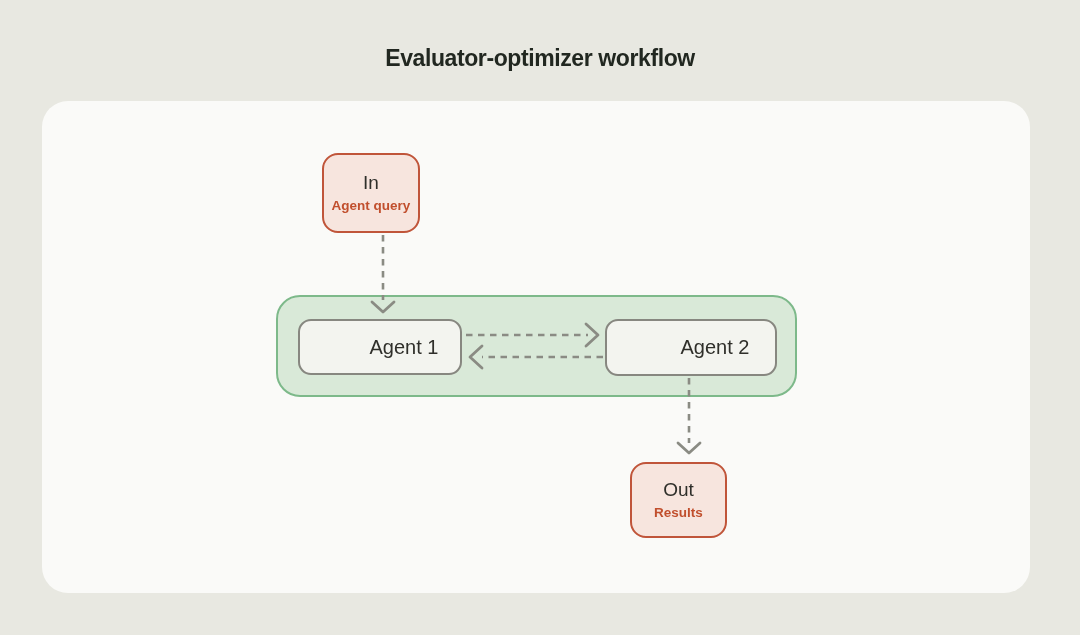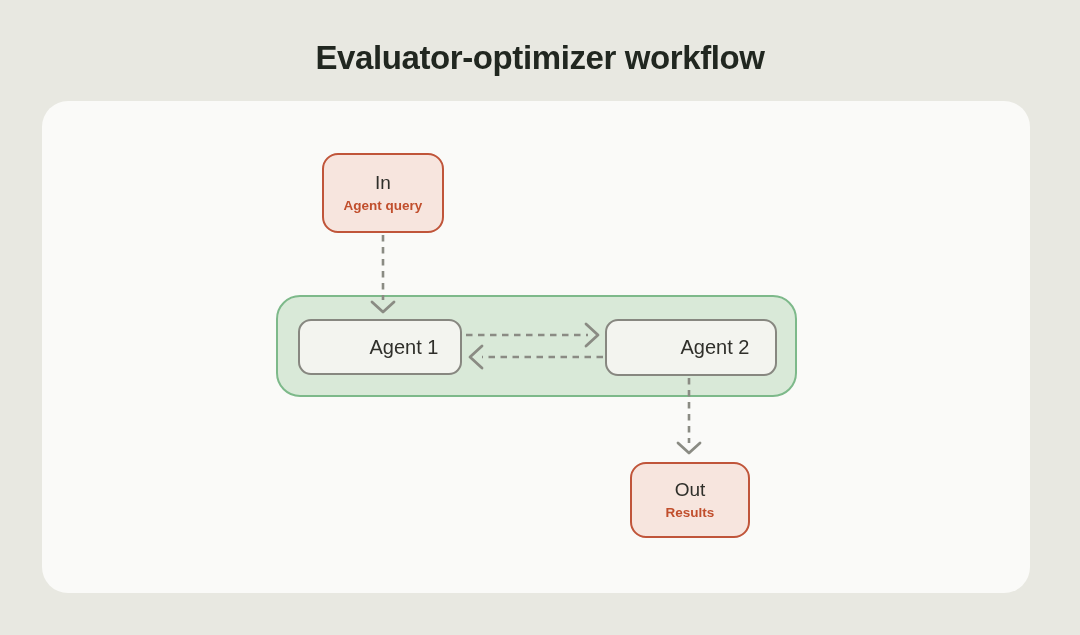--- a/index.html
+++ b/index.html
@@ -13,21 +13,21 @@
     overflow: hidden;
     background: var(--canvas-bg, #e8e8e1);
     font-family: "Liberation Sans", sans-serif;
   }
   .title {
     position: absolute;
     top: 41px;
     left: 0;
     width: 1080px;
     text-align: center;
-    font-size: 33px;
+    font-size: 23px;
     line-height: 34px;
     font-weight: 700;
     letter-spacing: -0.4px;
     color: var(--title-text, #212720);
   }
   .panel {
     position: absolute;
     left: 42px;
     top: 101px;
     width: 988px;
@@ -76,24 +76,24 @@
     background: var(--agent-fill, #f3f4ef);
     border: 2px solid var(--agent-border, #878780);
     border-radius: 13px;
   }
   .agent-label {
     font-size: 20px;
     font-weight: 500;
     color: var(--text-dark, #2f2f2a);
     margin-left: 48px;
   }
-  .node-in    { left: 322px; top: 153px; width: 122px; height: 80px; }
+  .node-in    { left: 322px; top: 153px; width: 98px; height: 80px; }
   .node-agent1{ left: 298px; top: 319px; width: 164px; height: 56px; }
   .node-agent2{ left: 605px; top: 319px; width: 172px; height: 57px; }
-  .node-out   { left: 630px; top: 462px; width: 120px; height: 76px; }
+  .node-out   { left: 630px; top: 462px; width: 97px; height: 76px; }
   .arrows {
     position: absolute;
     left: 0;
     top: 0;
     pointer-events: none;
   }
   .arrow-line {
     fill: none;
     stroke: var(--arrow, #8a8b83);
     stroke-width: 2.6;

